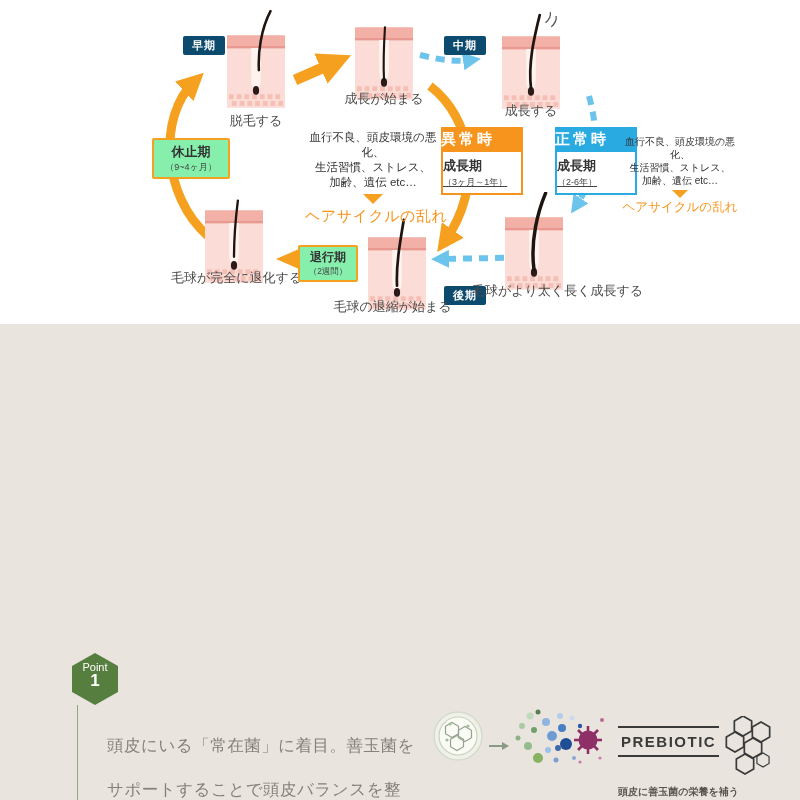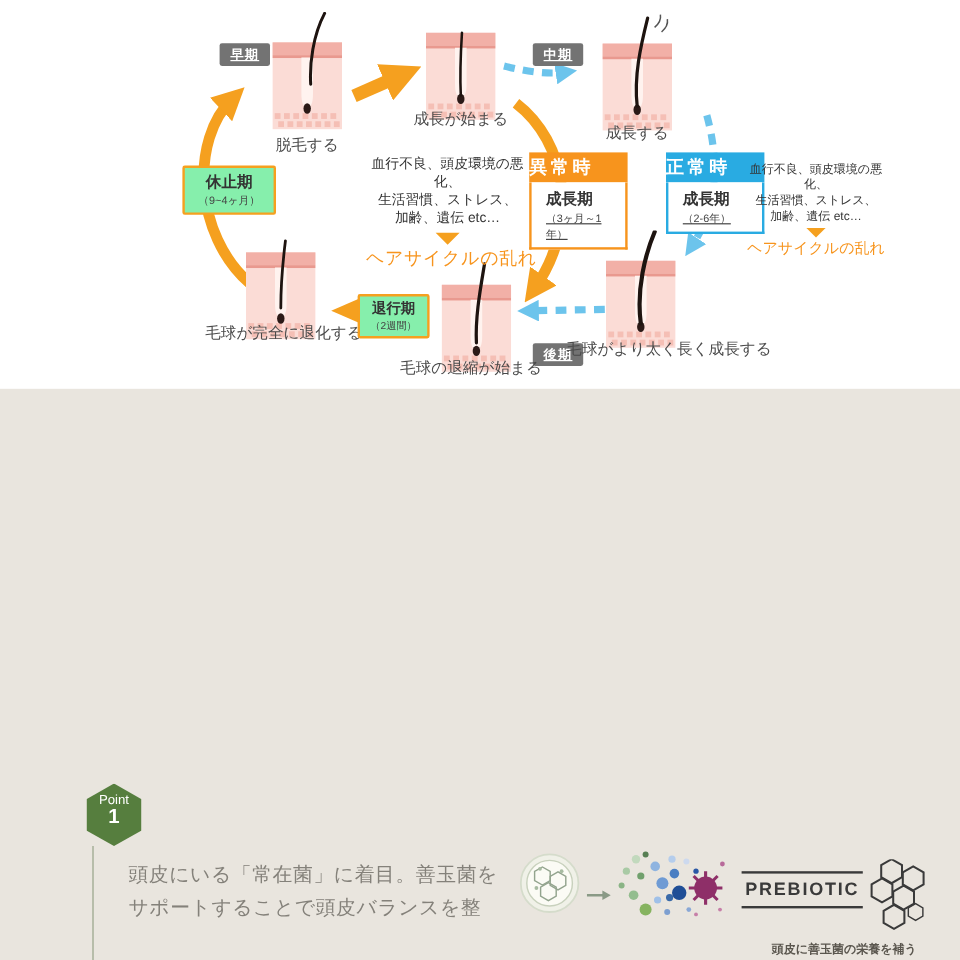--- a/index.html
+++ b/index.html
@@ -1,56 +1,56 @@
 <!DOCTYPE html>
 <html><head>
 <meta charset="utf-8">
 <style>
   html,body{margin:0;padding:0;}
   body{width:800px;height:800px;font-family:"Liberation Sans",sans-serif;background:#fff;overflow:hidden;}
   .hero{position:relative;width:800px;height:324px;background:#fff;overflow:hidden;}
   .features{position:relative;width:800px;height:476px;background:#e9e5de;overflow:hidden;}
   .overlay{position:absolute;left:0;top:0;}
   
-  .sbadge{position:absolute;background:#737373;color:#fff;font-size:11px;font-weight:bold;padding:2px 9px;border-radius:2px;letter-spacing:1px;text-decoration:underline;}
+  .sbadge{position:absolute;background:#0c4a6e;color:#fff;font-size:11px;font-weight:bold;padding:2px 9px;border-radius:2px;letter-spacing:1px;}
   .flabel{position:absolute;font-size:13px;color:#4a4a4a;text-align:center;white-space:nowrap;}
   .follicle{position:absolute;width:58px;height:98px;}
   .period-box{position:absolute;background:#86efac;border:2px solid #f5a01f;text-align:center;padding:3px 5px;border-radius:2px;}
   .period-box .nm{font-weight:bold;font-size:13px;color:#333;display:block;}
   .period-box .pd{font-size:9px;color:#444;display:block;}
   .period-box.small .nm{font-size:12px;}
   .period-box.small .pd{font-size:8.5px;}
   .status{position:absolute;width:82px;text-align:left;}
   .status .hd{color:#fff;font-weight:bold;font-size:15px;padding:3px 0;letter-spacing:3px;}
-  .status .bd{background:#fff;border:2px solid;border-top:none;padding:5px 12px 4px;}
+  .status .bd{background:#fff;border:2px solid;border-top:none;padding:5px 0 4px;}
   .status.abn .hd{background:#f7941d}.status.abn .bd{border-color:#f7941d}
   .status.nrm .hd{background:#29abe2}.status.nrm .bd{border-color:#29abe2}
   .status .ph{font-weight:bold;font-size:13px;color:#333;display:block;}
   .status .pr{font-size:9px;color:#444;display:block;margin-top:1px;text-decoration:underline;}
   .causes{position:absolute;text-align:center;color:#333;font-weight:normal;}
   .causes .ln{display:block;}
   .causes .tri{width:0;height:0;border-left:10px solid transparent;border-right:10px solid transparent;border-top:10px solid #f5a01f;margin:4px auto 4px;}
   .causes .res{color:#f7941d;white-space:nowrap;display:block;}
   .causes.big{font-size:11.5px;line-height:15px;}
   .causes.big .res{font-size:15px;letter-spacing:.5px;}
   .causes.sml{font-size:10px;line-height:13px;}
   .causes.sml .tri{border-left-width:8px;border-right-width:8px;border-top-width:8px;margin:3px auto;}
   .causes.sml .res{font-size:12.5px;}
   
   .hex{position:absolute;width:46px;height:52px;background:#567e3e;clip-path:polygon(50% 0,100% 25%,100% 75%,50% 100%,0 75%,0 25%);color:#fff;text-align:center;}
   .hex .pt{display:block;font-size:11px;margin-top:8px;}
   .hex .num{display:block;font-size:17px;font-weight:bold;line-height:15px;}
   .vline{position:absolute;left:77px;width:1px;background:#97a388;}
   .ptitle{position:absolute;color:#86a468;font-size:20px;letter-spacing:2px;white-space:nowrap;}
   .pbody{position:absolute;font-size:16.5px;line-height:28px;color:#84817a;letter-spacing:.5px;}
-  .pbody .ln{display:block;white-space:nowrap;}
+  .pbody .ln{display:block;white-space:nowrap;margin-top:16px;}
   .plogo{position:absolute;left:618px;top:392px;}
   .plogo-row{display:flex;align-items:flex-start;}
   .plogo-text{font-size:15px;letter-spacing:1.5px;color:#3a3a3a;border-top:2px solid #3a3a3a;border-bottom:2px solid #3a3a3a;padding:5px 3px;margin-top:10px;font-weight:bold;}
-  .plogo-tag{margin-top:6px;font-size:10px;font-weight:bold;color:#5a564e;text-align:right;line-height:16px;width:146px;}
+  .plogo-tag{margin-top:6px;font-size:10px;font-weight:bold;color:#5a564e;text-align:left;line-height:16px;width:146px;}
   .plogo-tag .ln{display:block;white-space:nowrap;}
   .gfx{position:absolute;}
 </style>
 </head>
 <body>
 
 <svg width="0" height="0" style="position:absolute">
     <defs>
   <polygon id="hexp" points="8.66,-5 8.66,5 0,10 -8.66,5 -8.66,-5 0,-10" fill="none"></polygon>
   <marker id="mo" viewBox="0 0 10 10" refX="5" refY="5" markerWidth="3" markerHeight="3" orient="auto-start-reverse">

